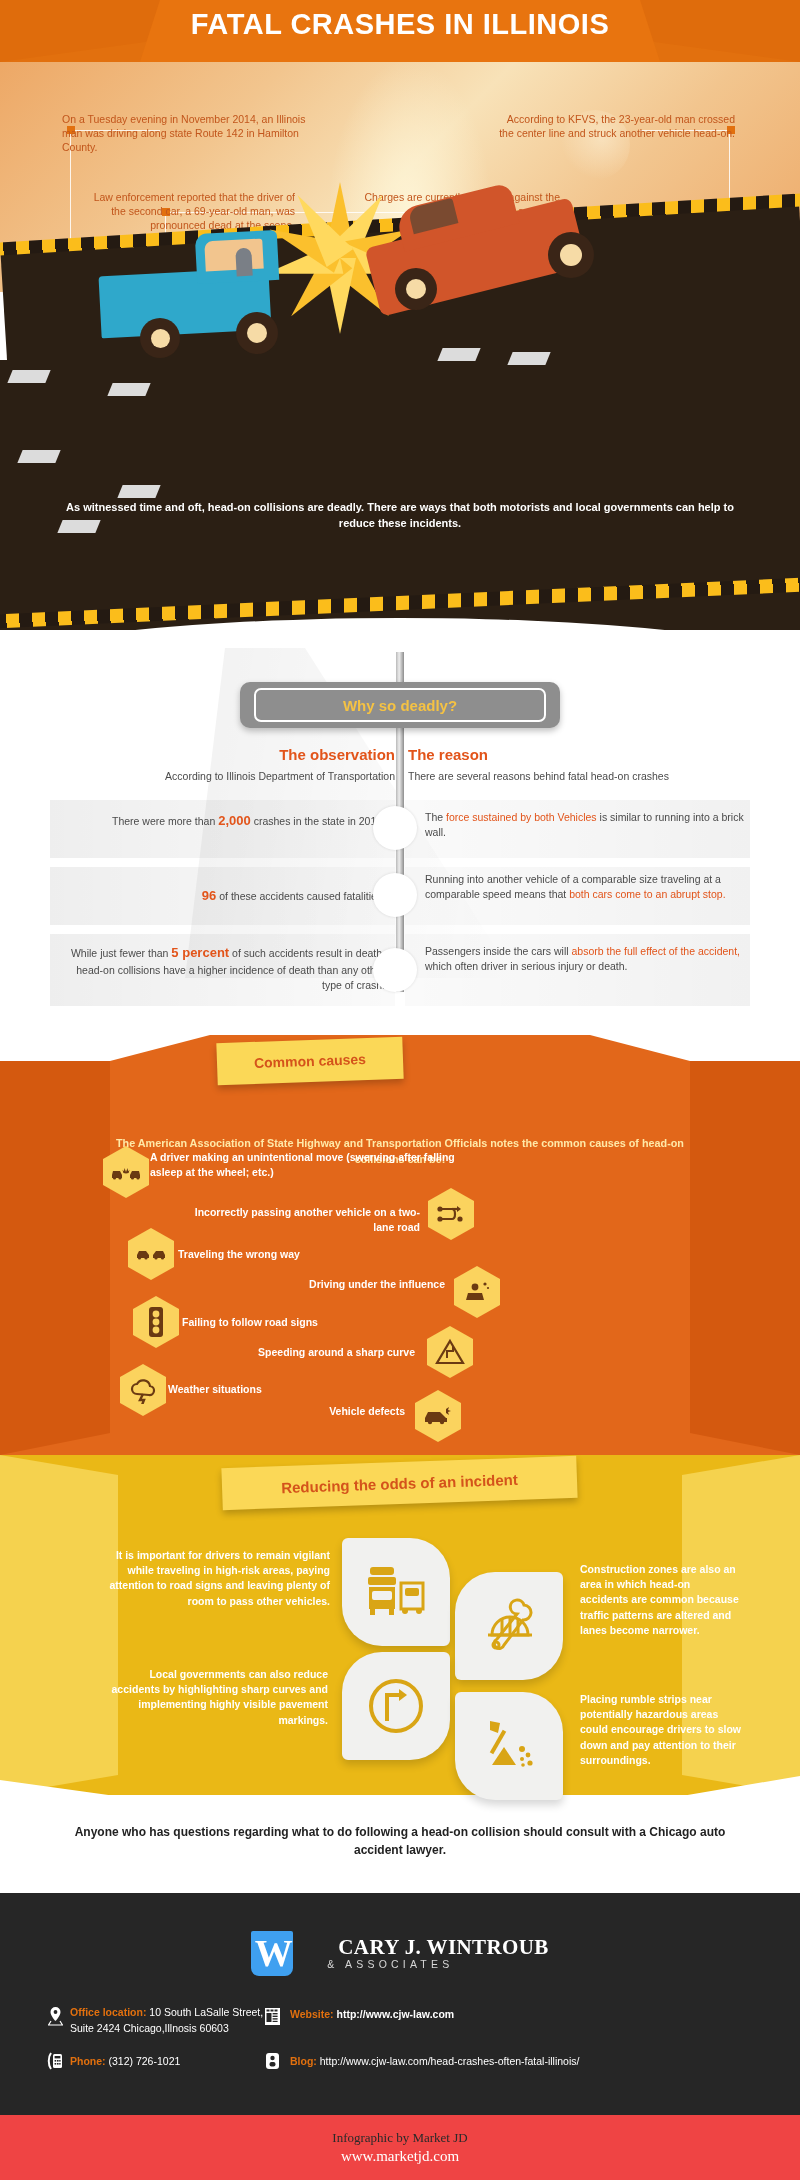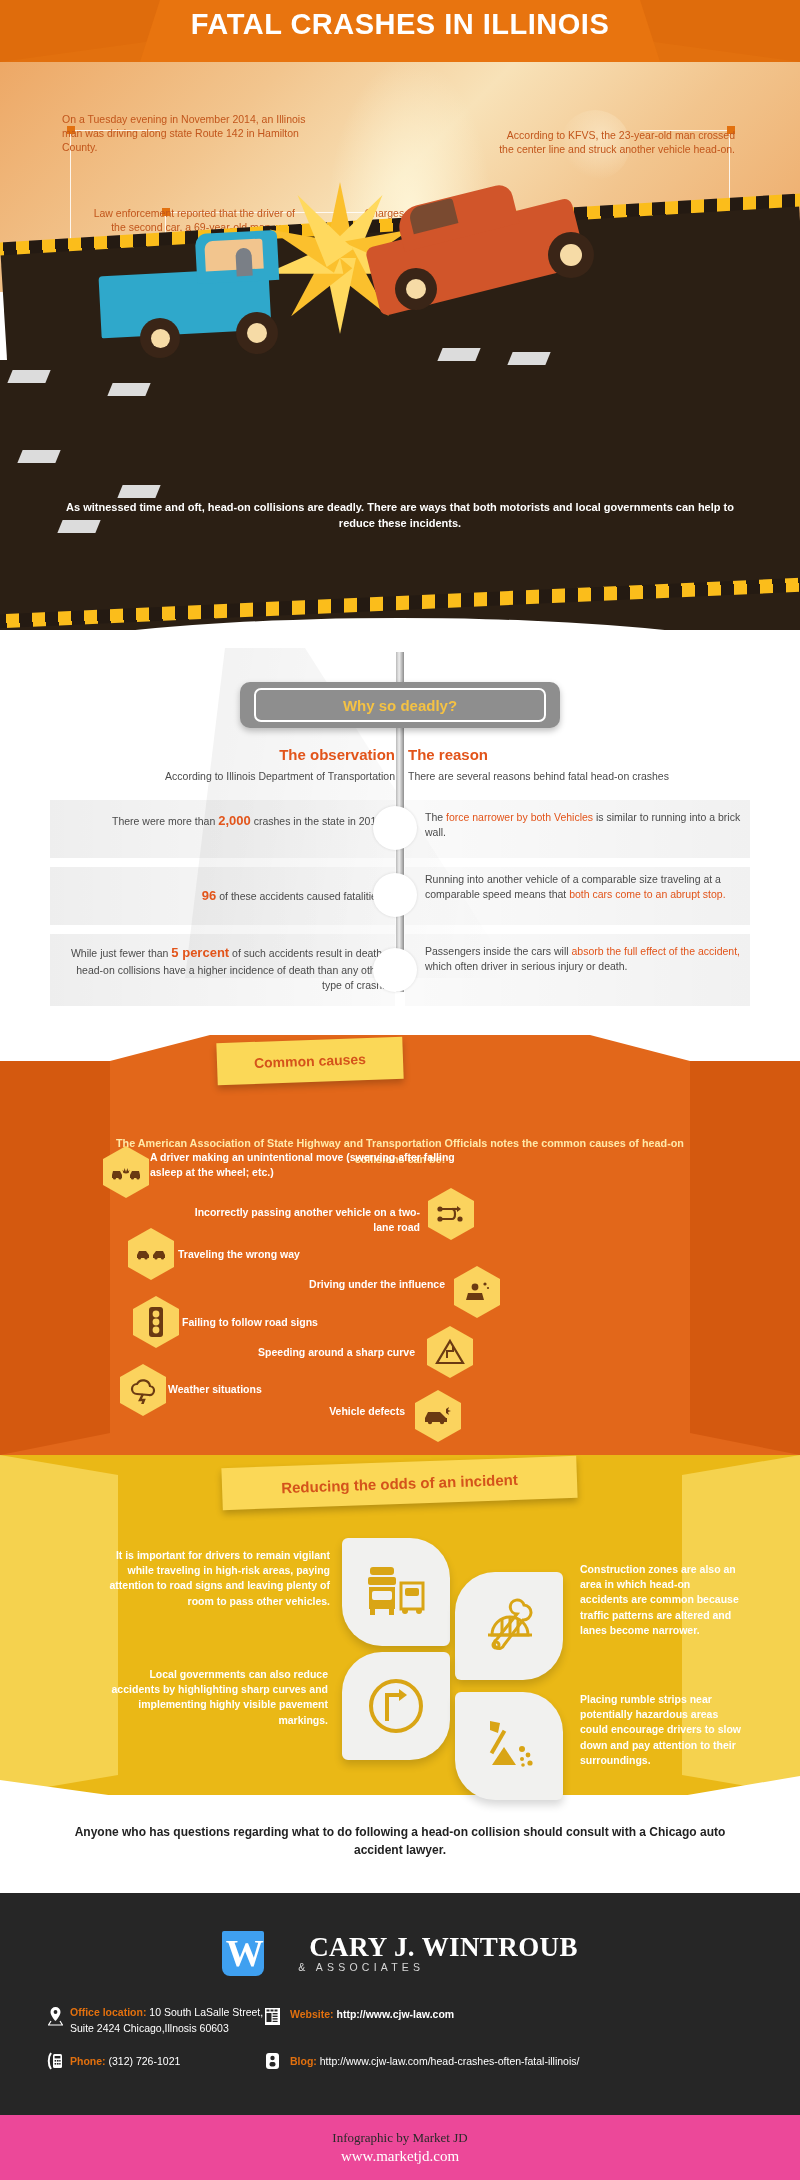--- a/index.html
+++ b/index.html
@@ -41,21 +41,21 @@
     position:absolute; left:330px; top:62px; width:160px; height:250px;
     background:radial-gradient(ellipse at 50% 60%, rgba(255,248,220,0.85) 0%, rgba(255,240,200,0) 72%);
   }
   .hero-sun {
     position:absolute; left:560px; top:110px; width:70px; height:70px;
     border-radius:50%;
     background:radial-gradient(circle at 60% 40%, rgba(255,250,230,0.45), rgba(255,240,200,0) 70%);
   }
 
   .callout { position:absolute; font-size:10.5px; line-height:1.35; color:#c2561c; }
-  .callout.right-align { text-align:right;margin-top:16px; }
+  .callout.right-align { text-align:right; }
   .co-dot {
     position:absolute; width:8px; height:8px; background:#e2700e;
   }
   .co-line {
     position:absolute; border:1px solid rgba(255,255,255,0.85); border-right:none;
   }
   .co-line-r { position:absolute; border:1px solid rgba(255,255,255,0.85); border-left:none; }
 
   
   .road-band {
@@ -263,36 +263,36 @@
   }
   .logo-mark {
     width:42px; height:45px; background:#3fa0f0;
     display:flex; align-items:center; justify-content:center;
     border-radius:2px 2px 8px 8px;
     color:#ffffff; font-family:"Liberation Serif", serif; font-size:38px; font-weight:bold;
     letter-spacing:-3px; line-height:1;
   }
   .logo-name {
     color:#ffffff; font-family:"Liberation Serif", serif;
-    font-size:27px; font-weight:bold; letter-spacing:0.4px; line-height:1.05;margin-left:35px;
+    font-size:21px; font-weight:bold; letter-spacing:0.4px; line-height:1.05;margin-left:35px;
   }
   .logo-sub {
     color:#d7d7d7; font-family:Liberation Sans, sans-serif;
     font-size:10.5px; letter-spacing:4.2px;margin-left:24px;
   }
   .contact {
     position:absolute; font-size:10.5px; color:#ffffff; line-height:1.55;
   }
   .contact b { color:#e2700e;margin-top:13px; }
   .cicon {
     position:absolute; width:20px; height:24px; color:#ffffff;
     display:flex; align-items:center; justify-content:center;
   }
   .credit {
-    position:absolute; left:0; top:2115px; width:800px; height:65px; background:#ec4899;
+    position:absolute; left:0; top:2115px; width:800px; height:65px; background:#ef4444;
     display:flex; flex-direction:column; align-items:center; justify-content:center; gap:2px;
   }
   .credit-1 { color:#2a2a2a; font-family:"Liberation Serif", serif; font-size:13px; }
   .credit-2 { color:#ffffff; font-family:"Liberation Serif", serif; font-size:15px; }
 </style>
 </head>
 <body>
 
 <div class="page">
 
@@ -397,21 +397,21 @@
     <span>There were more than </span><span class="hl-b">2,000</span><span> crashes in the state in 2012,</span>
   </div>
   <div class="row-txt" style="left:60px; top:887px; width:325px; text-align:right;">
     <span></span><span class="hl-b">96</span><span> of these accidents caused fatalities.</span>
   </div>
   <div class="row-txt" style="left:60px; top:944px; width:325px; text-align:right;">
     <span>While just fewer than </span><span class="hl-b">5 percent</span><span> of such accidents result in death, head-on collisions have a higher incidence of death than any other type of crash.</span>
   </div>
 
   <div class="row-txt" style="left:425px; top:810px; width:320px;">
-    <span>The </span><span class="hl">force narrower by both Vehicles</span><span> is similar to running into a brick wall.</span>
+    <span>The </span><span class="hl">force sustained by both Vehicles</span><span> is similar to running into a brick wall.</span>
   </div>
   <div class="row-txt" style="left:425px; top:872px; width:320px;">
     <span>Running into another vehicle of a comparable size traveling at a comparable speed means that </span><span class="hl">both cars come to an abrupt stop.</span><span></span>
   </div>
   <div class="row-txt" style="left:425px; top:944px; width:320px;">
     <span>Passengers inside the cars will </span><span class="hl">absorb the full effect of the accident,</span><span> which often driver in serious injury or death.</span>
   </div>
 
   <div class="bubble" style="left:373px; top:806px;"></div>
   <div class="bubble" style="left:373px; top:873px;"></div>

